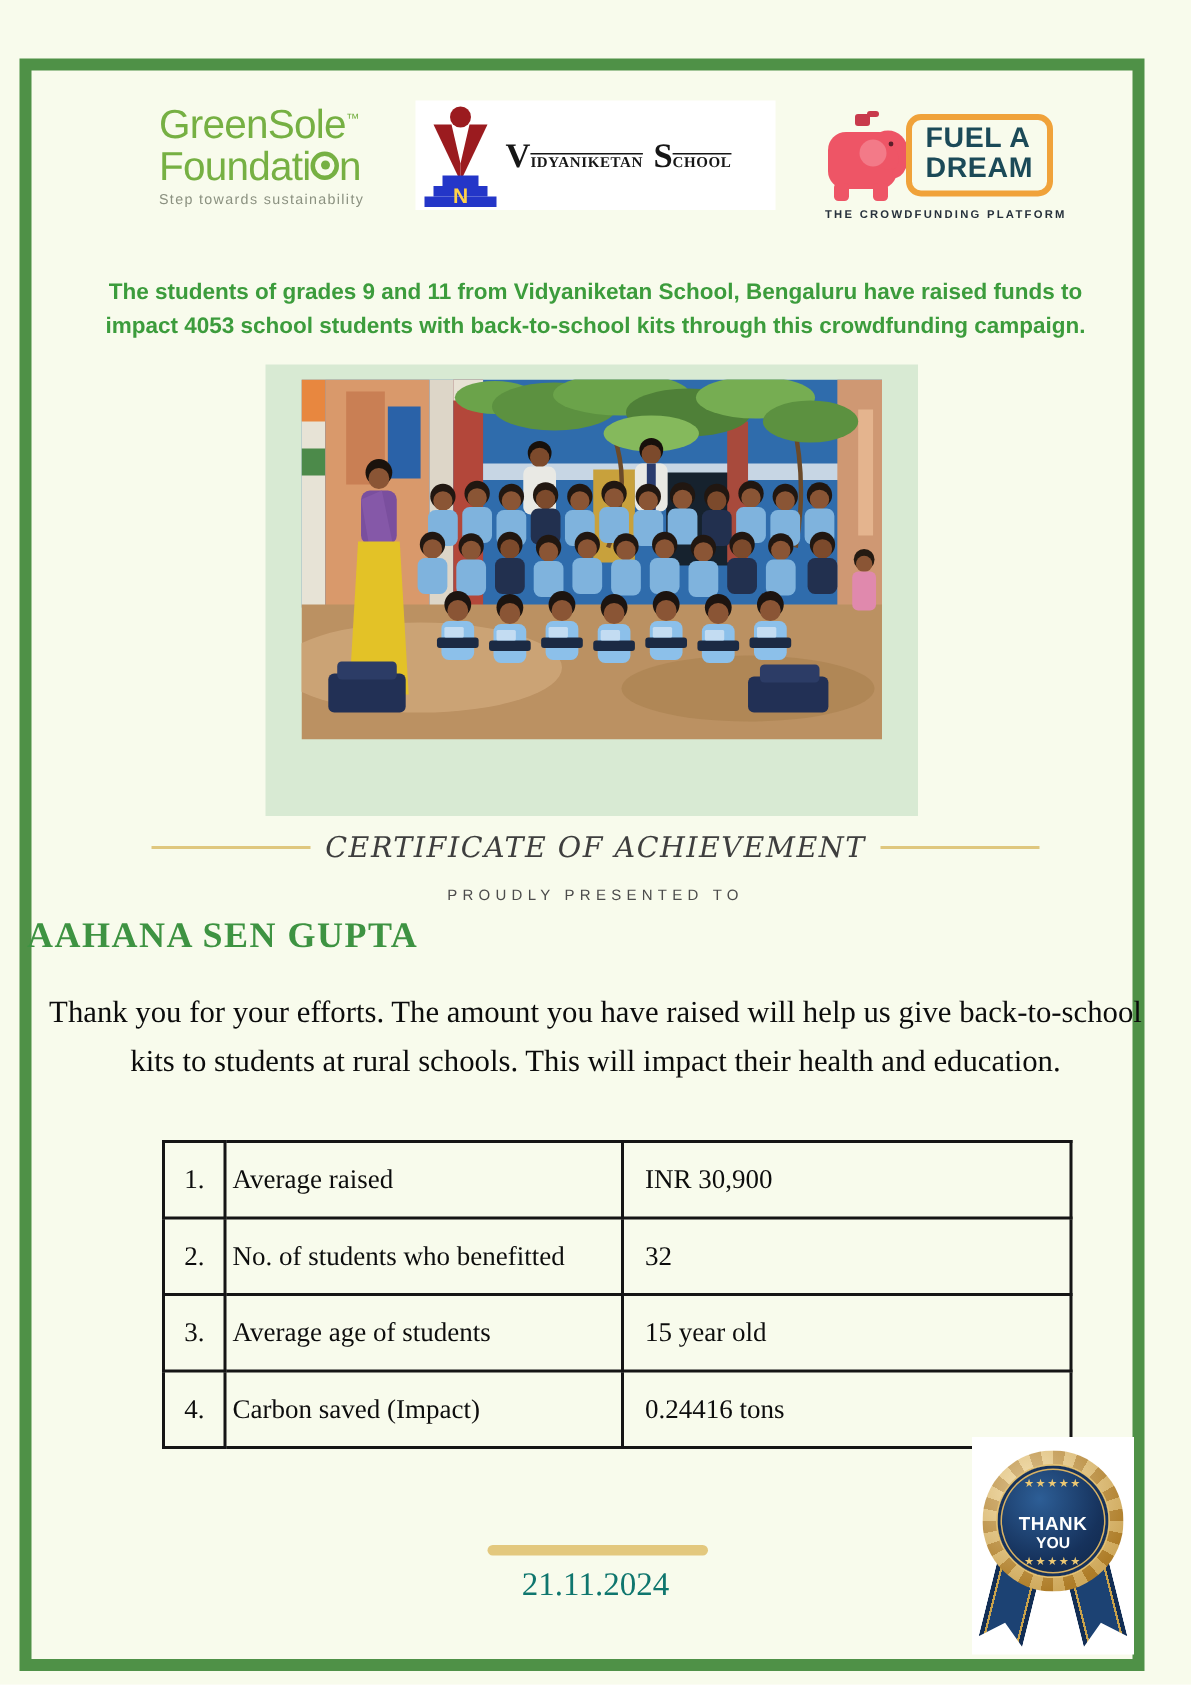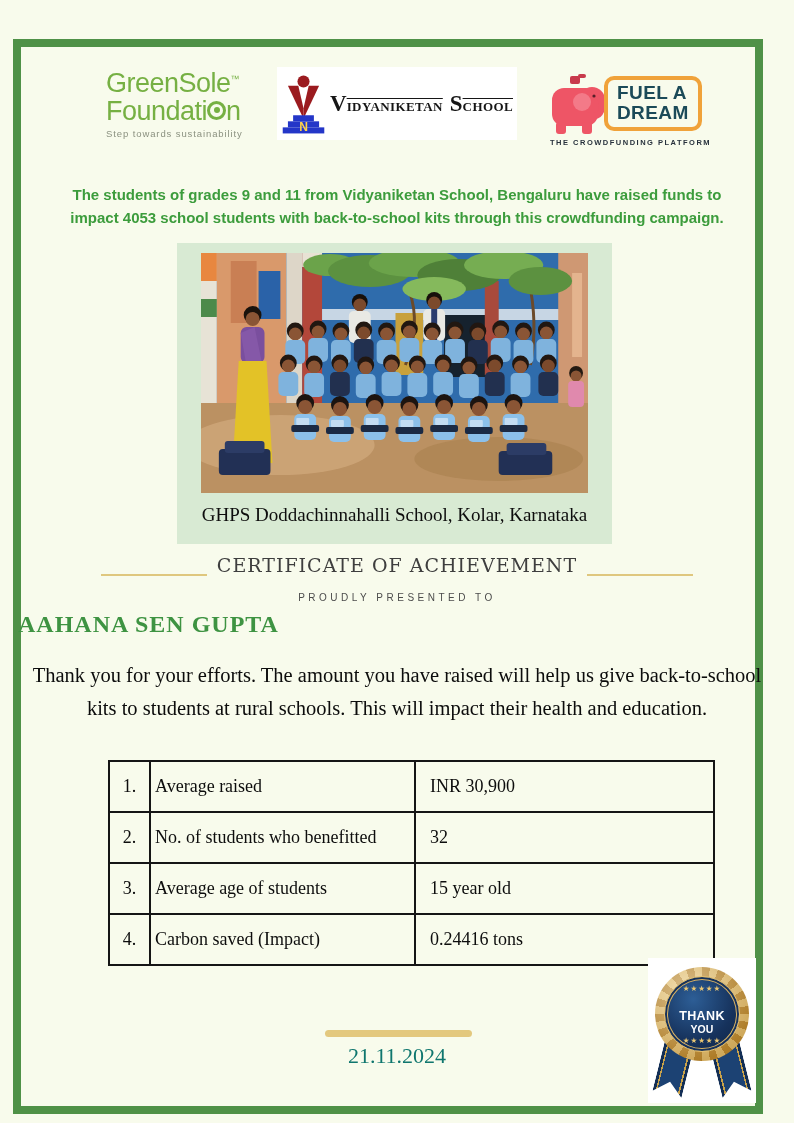--- a/index.html
+++ b/index.html
@@ -21,21 +21,21 @@
   .sole-o { display:inline-block; width:13px; height:13px; border:3px solid #76b043;
             border-radius:50%; position:relative; top:0px; }
   .sole-o span { position:absolute; left:3.5px; top:3.5px; width:6px; height:6px;
             background:#76b043; border-radius:50%; }
   .gs-tagline { font-size:9.5px; color:#8b9180; letter-spacing:0.9px; margin-top:3px; }
 
   .vidya { left:277px; top:67px; width:240px; height:73px; background:#ffffff;
            display:flex; align-items:center; padding:0 4px; box-sizing:border-box; }
   .vidya-text { margin-left:4px; white-space:nowrap; color:#161616; font-weight:bold; }
   .v-cap { font-size:23px; }
-  .v-small { font-size:13px; letter-spacing:0.4px; text-decoration:overline; }
+  .v-small { font-size:10px; letter-spacing:0.4px; text-decoration:overline; }
   .v-space { display:inline-block; width:7px; }
 
   .fuel { left:548px; top:66px; width:196px; height:84px; }
   .fuel-box { position:absolute; left:56px; top:10px; border:4px solid #f0a23a;
               border-radius:10px; padding:3px 9px 4px; }
   .fuel-line { font-family:"Liberation Sans",sans-serif; font-weight:bold; font-size:19px;
                color:#1b4a58; line-height:1.04; letter-spacing:0.4px; }
   .fuel-tagline { position:absolute; left:2px; top:72px; width:194px;
                font-family:"Liberation Sans",sans-serif; font-weight:bold;
                font-size:7.5px; letter-spacing:1.5px; color:#27313c; }
@@ -45,22 +45,22 @@
            font-family:"Liberation Sans",sans-serif; font-weight:bold;
            font-size:15px; line-height:1.55; color:#3c9c3c; }
 
   
   .panel { left:177px; top:243px; width:435px; height:301px; background:#d8ead3; }
   .photo { position:absolute; left:24px; top:10px; width:387px; height:240px; }
   .caption { position:absolute; left:0; right:0; top:261px; text-align:center;
              font-size:19px; color:#0d0d0d; }
 
   
-  .cert-title-row { left:0; right:0; top:554px; display:flex; align-items:flex-end;
-                    justify-content:center; gap:10px; }
+  .cert-title-row { left:0; right:0; top:554px; display:flex; align-items:center;
+                    justify-content:center; gap:10px;font-style:italic; }
   .tan-line { width:106px; height:2px; background:#dfc77e; }
   .cert-title { font-family:"DejaVu Serif",serif; font-size:19px; color:#3e3e3e;
                 letter-spacing:1px; }
   .presented { left:0; right:0; top:592px; text-align:center;
                font-family:"Liberation Sans",sans-serif; font-size:10px;
                letter-spacing:3.5px; color:#4c4c4c; }
   .name { left:18px; right:0; top:611px; font-size:24px;
           font-weight:bold; color:#3e9342; letter-spacing:1px; }
   .message { left:30px; top:659px; width:734px; text-align:center;
              font-size:20.5px; line-height:1.6; color:#0c0c0c; }
@@ -251,21 +251,20 @@
       <g transform="translate(378,122)">
           <circle cx="0" cy="-2" r="7" fill="#241a12"></circle>
           <circle cx="0" cy="1" r="5.5" fill="#8a5535"></circle>
           <rect x="-8" y="6" width="16" height="26" rx="4" fill="#e089ad"></rect>
         </g>
       <rect x="18" y="196" width="52" height="26" rx="4" fill="#223055"></rect>
       <rect x="24" y="188" width="40" height="12" rx="3" fill="#2c3c66"></rect>
       <rect x="300" y="198" width="54" height="24" rx="4" fill="#223055"></rect>
       <rect x="308" y="190" width="40" height="12" rx="3" fill="#2c3c66"></rect>
     </svg>
-    <div class="caption">GHPS Doddachinnahalli School, Kolar, Karnataka</div>
   </div>
 
   <div class="abs cert-title-row">
     <div class="tan-line"></div>
     <div class="cert-title">CERTIFICATE OF ACHIEVEMENT</div>
     <div class="tan-line"></div>
   </div>
   <div class="abs presented">PROUDLY PRESENTED TO</div>
   <div class="abs name">AAHANA SEN GUPTA</div>
   <div class="abs message">Thank you for your efforts. The amount you have raised will help us give back-to-school kits to students at rural schools. This will impact their health and education.</div>

